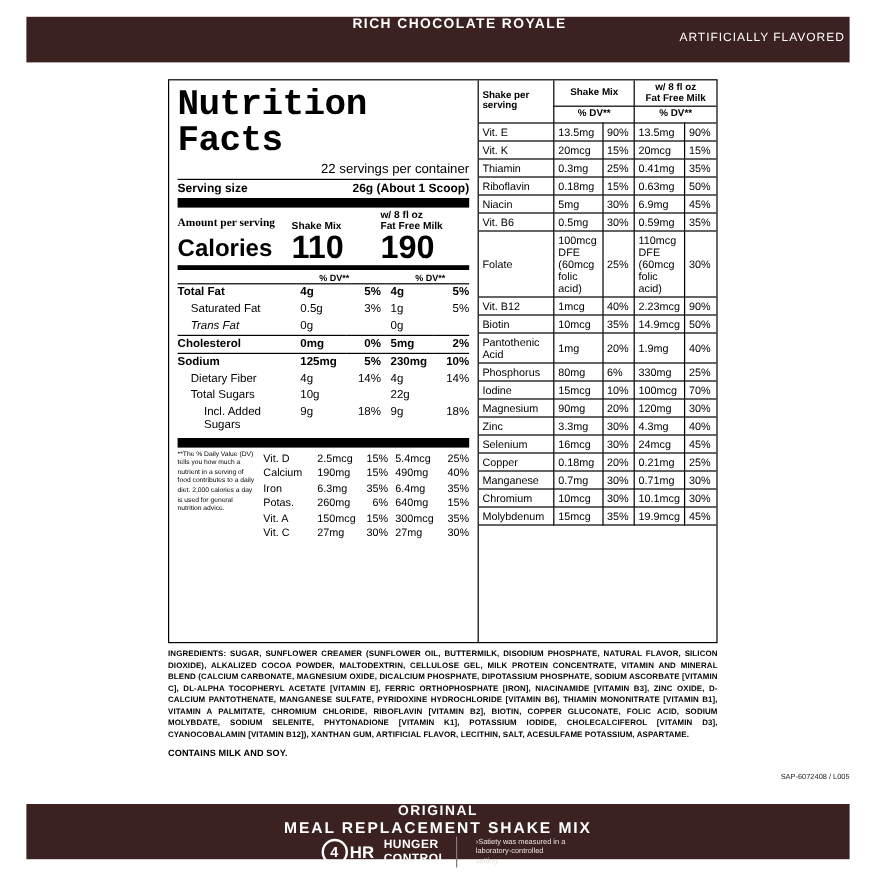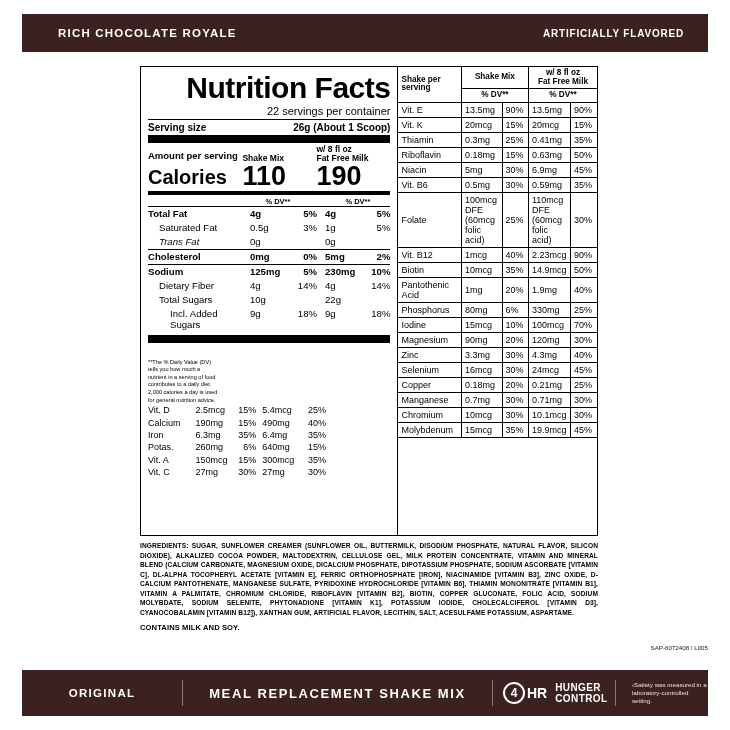--- a/index.html
+++ b/index.html
@@ -11,30 +11,30 @@
     color: #000;
     overflow: hidden;
   }
   .page { position: relative; width: 730px; height: 730px; background:#fff; }
 
   
   .band {
     position: absolute; left: 22px; right: 22px;
     background: #3b2220;
     color: #fff;
-    display: flex; align-items: center;
+    display: flex; align-items: center; flex-direction: column;
   }
   .band-top { top: 14px; height: 38px; }
   .band-top .left {
     font-size: 11.5px; font-weight: bold; letter-spacing: 1.2px;
     padding-left: 36px;
   }
   .band-top .right {
-    margin-left: auto; font-size: 10px; font-weight: bold; letter-spacing: 0.8px;
-    padding-right: 24px;
+    margin-left: auto; font-size: 10px; font-weight: normal; letter-spacing: 0.8px;
+    padding-right: 4px;
   }
 
   
   .band-bottom { bottom: 14px; height: 46px; padding: 0; }
   .bb-cell { display:flex; align-items:center; justify-content:center; height:100%; }
   .bb-sep { width:1px; height:26px; background:#8d7574; }
   .bb-original { width: 160px; font-size: 11.5px; font-weight: bold; letter-spacing: 1.3px; }
   .bb-meal { flex: 1; font-size: 13px; font-weight: bold; letter-spacing: 1.6px; }
   .bb-hunger { width: 215px; gap: 8px; padding-left: 10px; }
   .hc-badge { display:flex; align-items:center; gap:2px; }
@@ -52,30 +52,30 @@
 
   
   .panel {
     position: absolute; left: 140px; top: 66px; width: 458px; height: 470px;
     border: 1px solid #000; background: #fff;
     display: flex;
   }
   .col-left { width: 258px; border-right: 1px solid #000; padding: 4px 7px 0 7px; }
   .col-right { width: 199px; padding: 0; }
 
-  .nf-title { font-family: Liberation Sans, sans-serif; font-weight: bold;
-    font-size: 30px; line-height: 30px; letter-spacing: -0.5px; margin-top: 2px; text-align: right;}
+  .nf-title { font-family: Liberation Mono, monospace; font-weight: bold;
+    font-size: 30px; line-height: 30px; letter-spacing: -0.5px; margin-top: 2px;}
   .nf-servings { font-size: 11px; margin-top: 2px; text-align: right; }
   .rule-thin { border-top: 1px solid #000; margin: 2px 0; }
   .rule-med  { border-top: 4px solid #000; margin: 2px 0; }
   .rule-thick{ border-top: 8px solid #000; margin: 2px 0; }
   .nf-size { display:flex; justify-content: space-between; font-weight: bold; font-size: 10px; }
 
   .amt-row { display:flex; align-items:flex-end; }
-  .amt-label { font-size: 9.5px; font-weight: bold; flex:1; padding-bottom:2px;}
+  .amt-label { font-size: 9.5px; font-weight: bold; flex:1; padding-bottom:2px;font-family:Liberation Serif, serif;}
   .hdr-col { width: 74px; text-align:left; font-size: 8.5px; font-weight:bold; line-height:1.05; }
   .hdr-col.c2 { width: 74px; }
   .cal-row { display:flex; align-items: flex-end; }
   .cal-word { font-size: 20px; font-weight: bold; flex:1; }
   .cal-num { width: 74px; font-size: 27px; font-weight: bold; line-height: 26px; }
   .dv-row { display:flex; font-size: 7.5px; font-weight: bold; }
   .dv-row .sp { flex:1; }
   .dv-row .d { width: 74px; text-align: right; padding-right: 26px; }
   .dv-row .d2 { width: 74px; text-align: right; padding-right: 20px; }
 
@@ -87,21 +87,21 @@
   table.nutr td.v2 { width: 40px; padding-left: 4px;}
   table.nutr td.p2 { width: 32px; text-align: right; }
   table.nutr tr.b td { font-weight: bold; }
   table.nutr tr.line td { border-top: 1px solid #000; }
   .ind1 { padding-left: 11px !important; }
   .ind2 { padding-left: 22px !important; }
   .ital { font-style: italic; }
 
   
   .foot {
-    display: flex; margin-top: 3px; padding-top: 16px; border-top: 8px solid #000; flex-direction: column;
+    display: flex; margin-top: 3px; padding-top: 3px; border-top: 8px solid #000;
   }
   .foot-note { width: 74px; font-size: 5.6px; line-height: 1.35; padding-right: 4px; }
   table.vit { border-collapse: collapse; font-size: 9px; width: 178px; }
   table.vit td { padding: 1.2px 0; }
   table.vit td.n { width: 52px; }
   table.vit td.v1 { width: 42px; }
   table.vit td.p1 { width: 28px; text-align: right; padding-right: 6px;}
   table.vit td.v2 { width: 42px; }
   table.vit td.p2 { width: 26px; text-align: right; }
 

